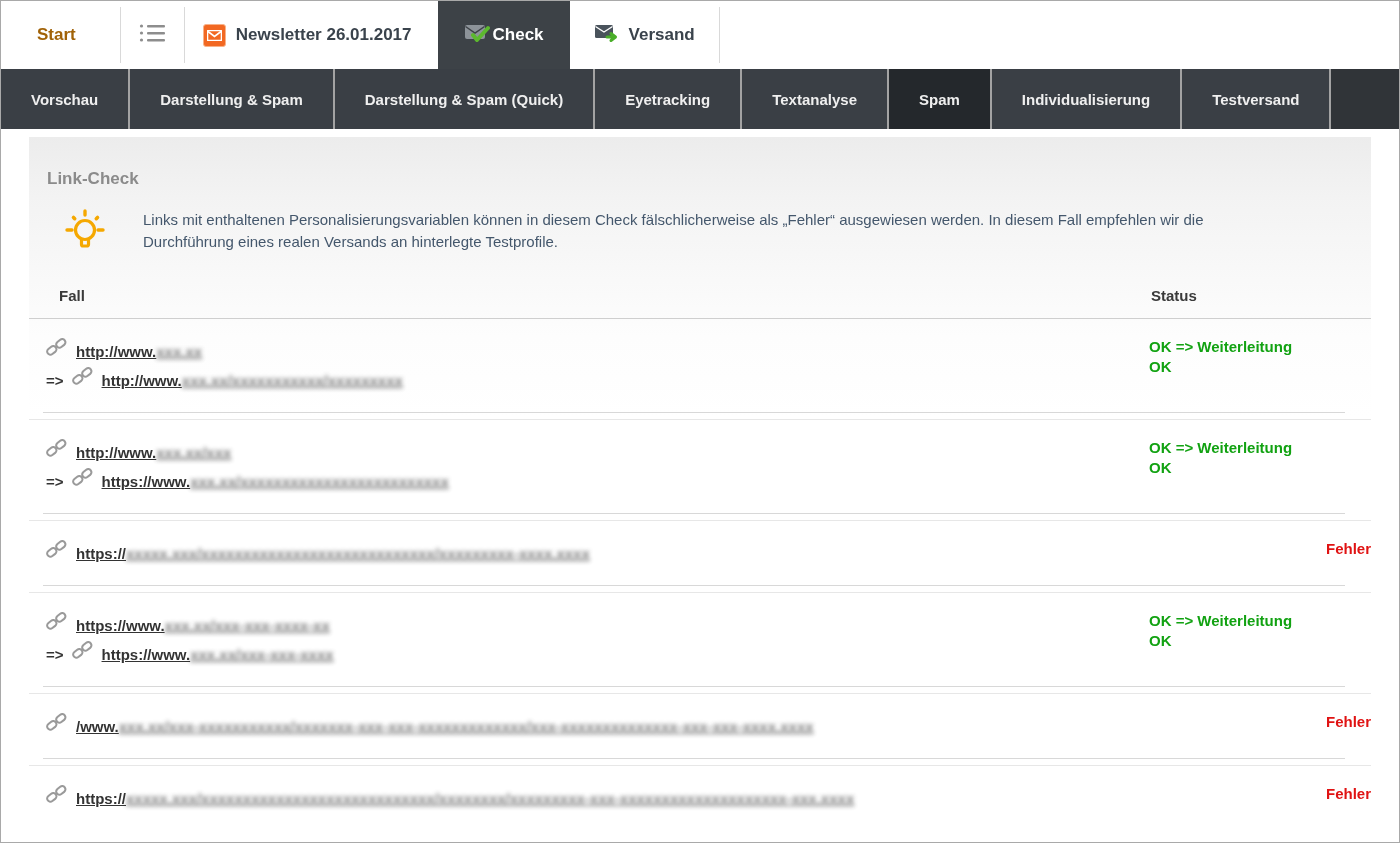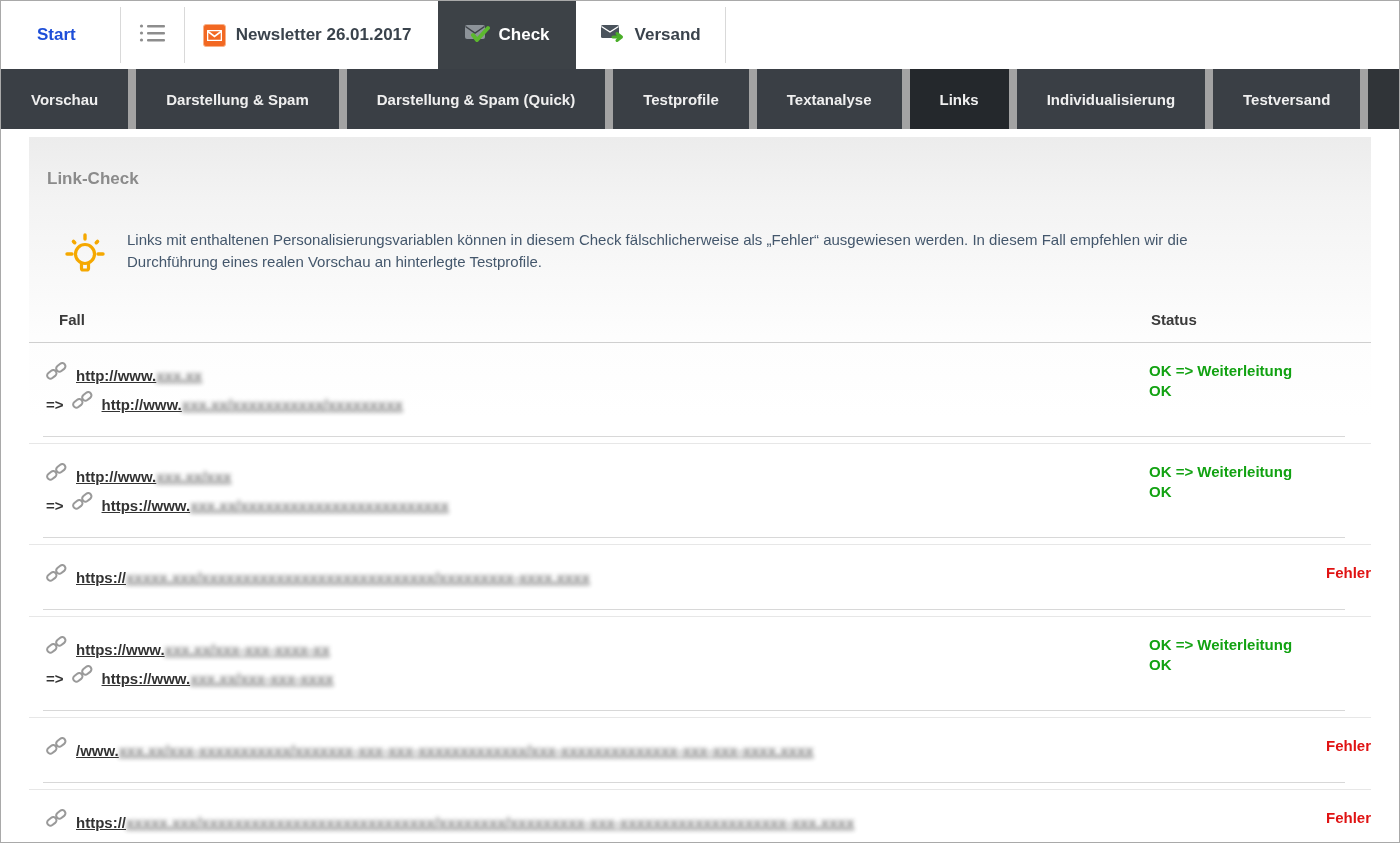--- a/index.html
+++ b/index.html
@@ -8,52 +8,52 @@
     font-family:"Liberation Sans", sans-serif;
     background:#fff;
     border:1px solid #a9a9a9;
     overflow:hidden;
     position:relative;
   }
 
   
   .topbar { height:68px; background:#fff; display:flex; align-items:stretch; }
   .topbar-item { display:flex; align-items:center; padding:0 20px; cursor:pointer; }
-  .start-label { color:#1d4ed8; font-weight:bold; font-size:17px; padding:0 24px 0 16px; }
+  .start-label { color:#a16207; font-weight:bold; font-size:17px; padding:0 24px 0 16px; }
   .vdiv { width:1px; background:#d9d9d9; margin:6px 0; }
   .listicon-box { padding:0 18px; }
   .newsletter-box { gap:10px; padding:0 26px 0 18px; }
   .newsletter-label { color:#3a434c; font-weight:bold; font-size:17px; }
-  .check-tab { background:#3d4247; color:#fff; gap:9px; padding:0 26px; }
+  .check-tab { background:#3d4247; color:#fff; gap:3px; padding:0 26px; }
   .check-label { color:#fff; font-weight:bold; font-size:17px; }
   .versand-box { gap:9px; padding:0 24px; }
   .versand-label { color:#3a434c; font-weight:bold; font-size:17px; }
 
   .env-orange { width:23px; height:23px; background:#f26822; border:1px solid #f8b289; border-radius:3px;
                 display:flex; align-items:center; justify-content:center; }
 
   
   .subnav { height:60px; background:#303438; display:flex; align-items:stretch; }
   .subnav .tab {
     background:#3a3f45; color:#efefef; font-size:15px; font-weight:bold;
     display:flex; align-items:center; justify-content:center;
-    padding:0 30px; border-right:8px solid #a3a3a3; cursor:pointer; white-space:nowrap;
+    padding:0 30px; border-right:2px solid #a3a3a3; cursor:pointer; white-space:nowrap;
   }
   .subnav .tab.active { background:#24282c; }
 
   
   .content {
     margin:8px 28px 0;
     height:760px;
     background:linear-gradient(#ececec 0px, #f3f3f3 60px, #fdfdfd 200px, #fff 280px);
     padding:20px 0 0;
   }
   .page-title { color:#8b8b8b; font-weight:bold; font-size:17px; padding:12px 18px 0; }
 
-  .hint { display:flex; gap:16px; margin:40px 0 0 30px; align-items:flex-start; }
+  .hint { display:flex; gap:32px; margin:16px 0 0 30px; align-items:center; }
   .hint-text { color:#44576c; font-size:15px; line-height:1.45; max-width:1180px; }
 
   
   .thead { display:flex; margin-top:30px; padding:0 0 14px 30px; }
   .th { font-size:15px; font-weight:bold; color:#3a3a3a; }
   .th-link { flex:1; }
   .th-status { width:220px; flex-shrink:0; }
   .hline { height:1px; background:#cfcfcf; }
 
   .rows { }
@@ -132,23 +132,23 @@
     </span>
     <span class="versand-label">Versand</span>
   </div>
   <div class="vdiv"></div>
 </div>
 
 <div class="subnav">
     <div class="tab">Vorschau</div>
     <div class="tab">Darstellung &amp; Spam</div>
     <div class="tab">Darstellung &amp; Spam (Quick)</div>
-    <div class="tab">Testprofile</div>
+    <div class="tab">Eyetracking</div>
     <div class="tab">Textanalyse</div>
-    <div class="tab active">Links</div>
+    <div class="tab active">Spam</div>
     <div class="tab">Individualisierung</div>
     <div class="tab">Testversand</div>
   </div>
 
 <div class="content">
   <div class="page-title">Link-Check</div>
 
   <div class="hint">
     <span>
       <svg width="52" height="48" viewBox="0 0 52 48">
@@ -158,21 +158,21 @@
           <path d="M8 25 h5" stroke-width="3.4"></path>
           <path d="M39 25 h5" stroke-width="3.4"></path>
           <path d="M26 6 v4" stroke-width="3.4"></path>
           <path d="M14.5 12.5 l1.2 1.2" stroke-width="3.6"></path>
           <path d="M36.3 12.5 l1.2 1.2" stroke-width="3.6" transform="translate(0.8,0) scale(-1,1) translate(-74,0)"></path>
         </g>
       </svg>
     </span>
     <div class="hint-text">
       <div>Links mit enthaltenen Personalisierungsvariablen können in diesem Check fälschlicherweise als „Fehler“ ausgewiesen werden. In diesem Fall empfehlen wir die</div>
-      <div>Durchführung eines realen Vorschau an hinterlegte Testprofile.</div>
+      <div>Durchführung eines realen Versands an hinterlegte Testprofile.</div>
     </div>
   </div>
 
   <div class="thead">
     <div class="th th-link">Fall</div>
     <div class="th th-status">Status</div>
   </div>
   <div class="hline"></div>
 
   <div class="rows">

